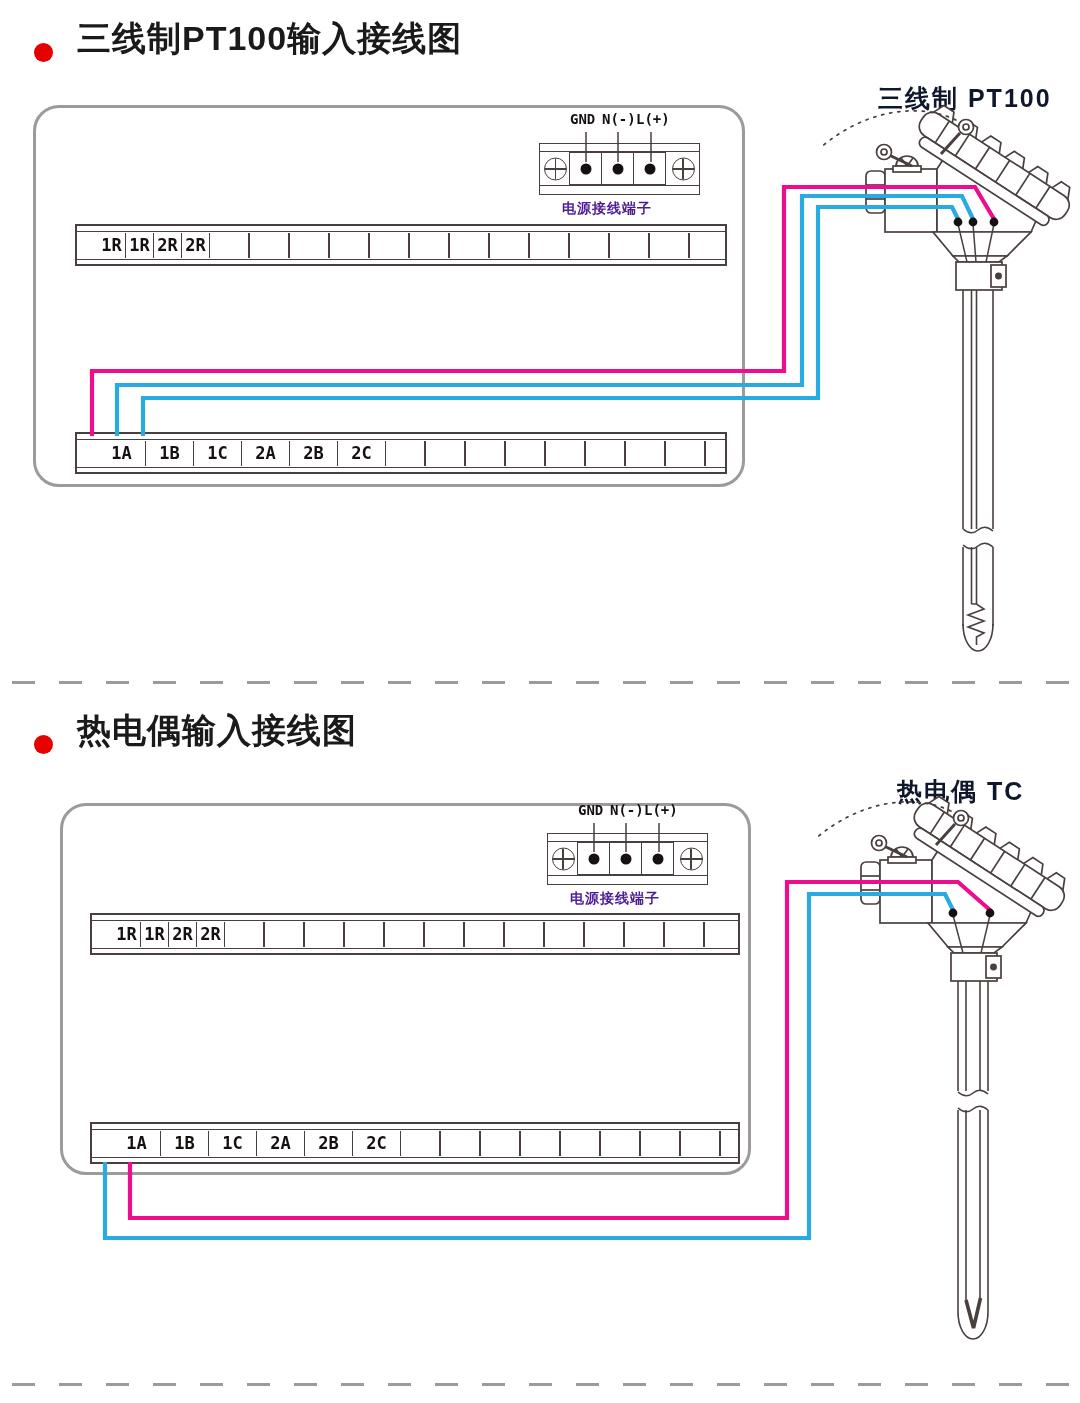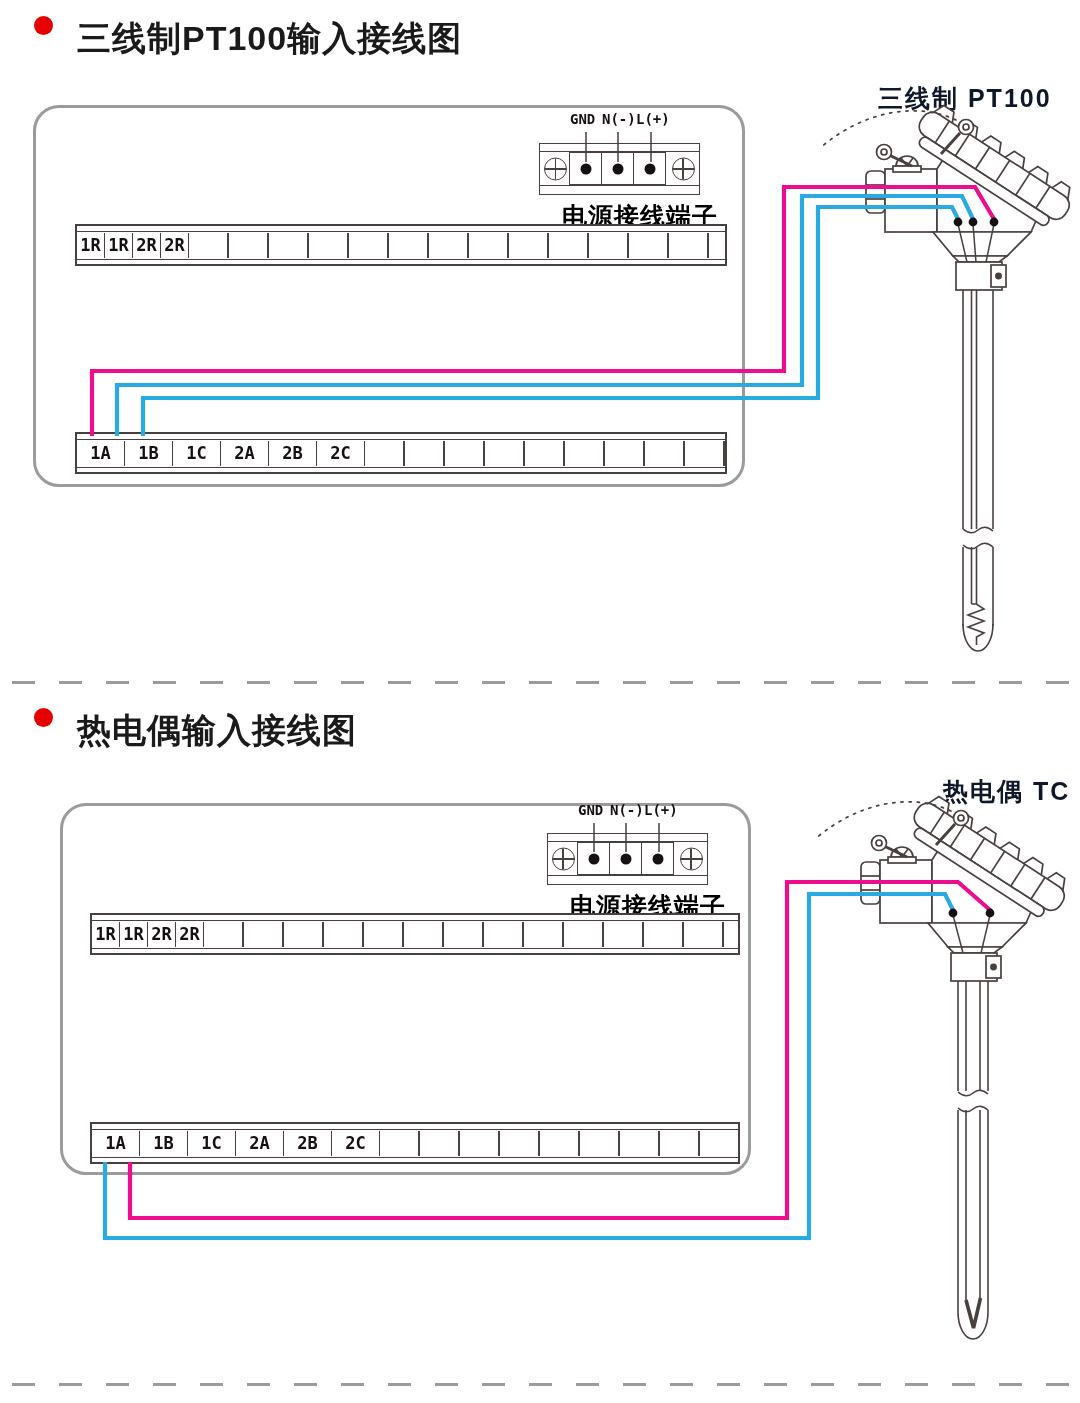--- a/index.html
+++ b/index.html
@@ -1,20 +1,20 @@
 <!DOCTYPE html>
 <html><head>
 <meta charset="utf-8">
 <style>
   html,body{margin:0;padding:0;background:#fff;}
   .canvas{position:relative;width:1080px;height:1403px;background:#fff;overflow:hidden;
           font-family:"Liberation Sans",sans-serif;color:#111;}
 
   
-  .title-row{position:absolute;display:flex;align-items:flex-start;gap:24px;}
+  .title-row{position:absolute;display:flex;align-items:flex-end;gap:24px;}
   .bullet{width:19px;height:19px;border-radius:50%;background:#e60000;flex:0 0 auto;}
   .title{font-size:34px;font-weight:600;letter-spacing:1px;color:#1a1a1a;white-space:nowrap;}
 
   
   .iobox{position:absolute;border:3px solid #9b9b9b;border-radius:26px;box-sizing:border-box;background:#fff;}
 
   
   .pwr{position:absolute;width:161px;height:52px;border:1.7px solid #4a3f3f;box-sizing:border-box;background:#fff;}
   .pwr::before,.pwr::after{content:"";position:absolute;left:0;right:0;border-top:1.7px solid #4a3f3f;}
   .pwr::before{top:7px;}
@@ -25,28 +25,28 @@
                           linear-gradient(to bottom,transparent calc(50% - 1px),#4a3f3f calc(50% - 1px),#4a3f3f calc(50% + 1px),transparent calc(50% + 1px));}
   .pwr-mid{position:absolute;left:29px;top:8px;width:97px;height:33px;border:1.7px solid #4a3f3f;
            box-sizing:border-box;display:flex;background:#fff;}
   .pwr-cell{flex:1;position:relative;border-right:1.7px solid #4a3f3f;}
   .pwr-cell:last-child{border-right:none;}
   .pwr-dot{position:absolute;left:50%;top:50%;width:11px;height:11px;border-radius:50%;
            background:#171010;transform:translate(-50%,-50%);}
 
   .plabel{position:absolute;font-family:"DejaVu Sans Mono",monospace;font-weight:700;
           font-size:14px;color:#171010;white-space:nowrap;}
-  .pcaption{position:absolute;font-size:25px;font-weight:700;color:#000000;letter-spacing:1px;white-space:nowrap;}
+  .pcaption{position:absolute;font-size:14px;font-weight:700;color:#4c1d95;letter-spacing:1px;white-space:nowrap;}
 
   
   .strip{position:absolute;height:42px;border:2px solid #4a3f3f;box-sizing:border-box;background:#fff;}
   .strip::before,.strip::after{content:"";position:absolute;left:0;right:0;border-top:1.6px solid #4a3f3f;}
   .strip::before{top:4.5px;}
   .strip::after{bottom:4.5px;}
-  .cells{position:absolute;left:0;right:0;top:6.5px;bottom:6.5px;display:flex;}
+  .cells{position:absolute;left:0;right:0;top:6.5px;bottom:6.5px;display:flex;padding-left:21px;}
   .tcell{border-right:1.9px solid #4a3f3f;display:flex;align-items:center;justify-content:center;
          font-family:"DejaVu Sans Mono",monospace;font-weight:700;font-size:17px;color:#171010;box-sizing:border-box;}
   .w28{width:28px;} .w27{width:48px;}
   .cfill{flex:1;background:repeating-linear-gradient(90deg,transparent 0 38.1px,#4a3f3f 38.1px 40px);}
 
   
   .sensor-label{position:absolute;font-size:25px;font-weight:600;letter-spacing:2px;color:#0f172a;white-space:nowrap;}
 
   
   .dashline{position:absolute;height:3px;
@@ -154,21 +154,21 @@
       <div class="tcell w27">1A</div>
       <div class="tcell w27">1B</div>
       <div class="tcell w27">1C</div>
       <div class="tcell w27">2A</div>
       <div class="tcell w27">2B</div>
       <div class="tcell w27">2C</div>
       <div class="cfill"></div>
     </div>
   </div>
 
-  <span class="sensor-label" style="left:943px;top:775px;">热电偶 TC</span>
+  <span class="sensor-label" style="left:897px;top:775px;">热电偶 TC</span>
 
   <div class="dashline" style="left:12px;top:1383px;width:1058px;"></div>
 
   <svg class="art" width="1080" height="1403" viewBox="0 0 1080 1403">
     <defs>
       <g id="head-art" stroke="#4a3f3f" stroke-width="1.7" fill="#fff">
 
         <rect x="866" y="171" width="19" height="42" rx="5"></rect>
         <line x1="866" y1="185" x2="885" y2="185"></line>
         <line x1="866" y1="199" x2="885" y2="199"></line>

